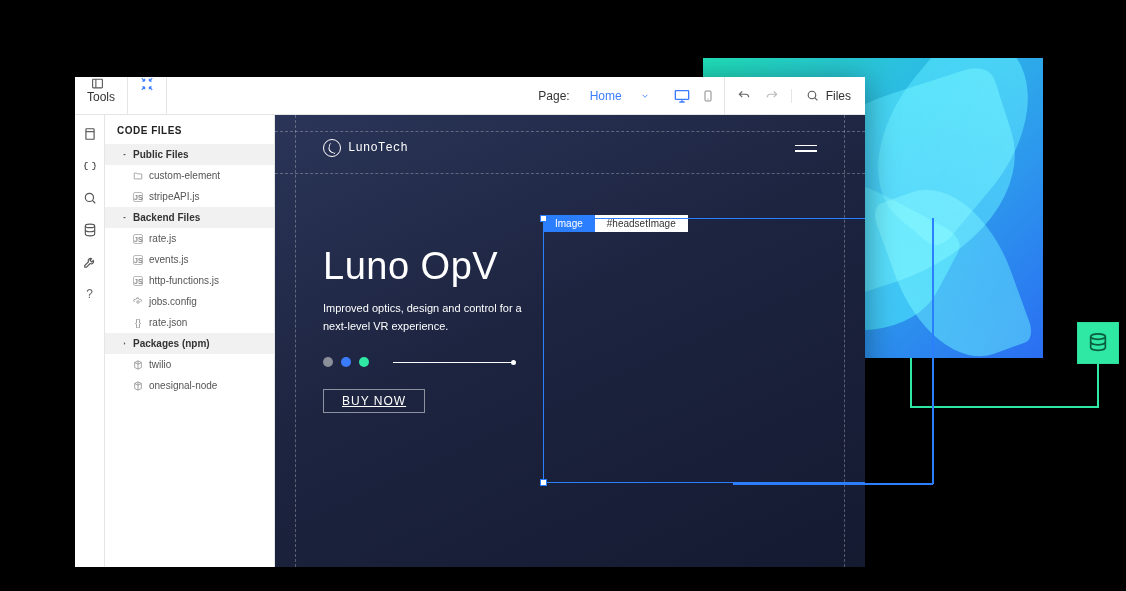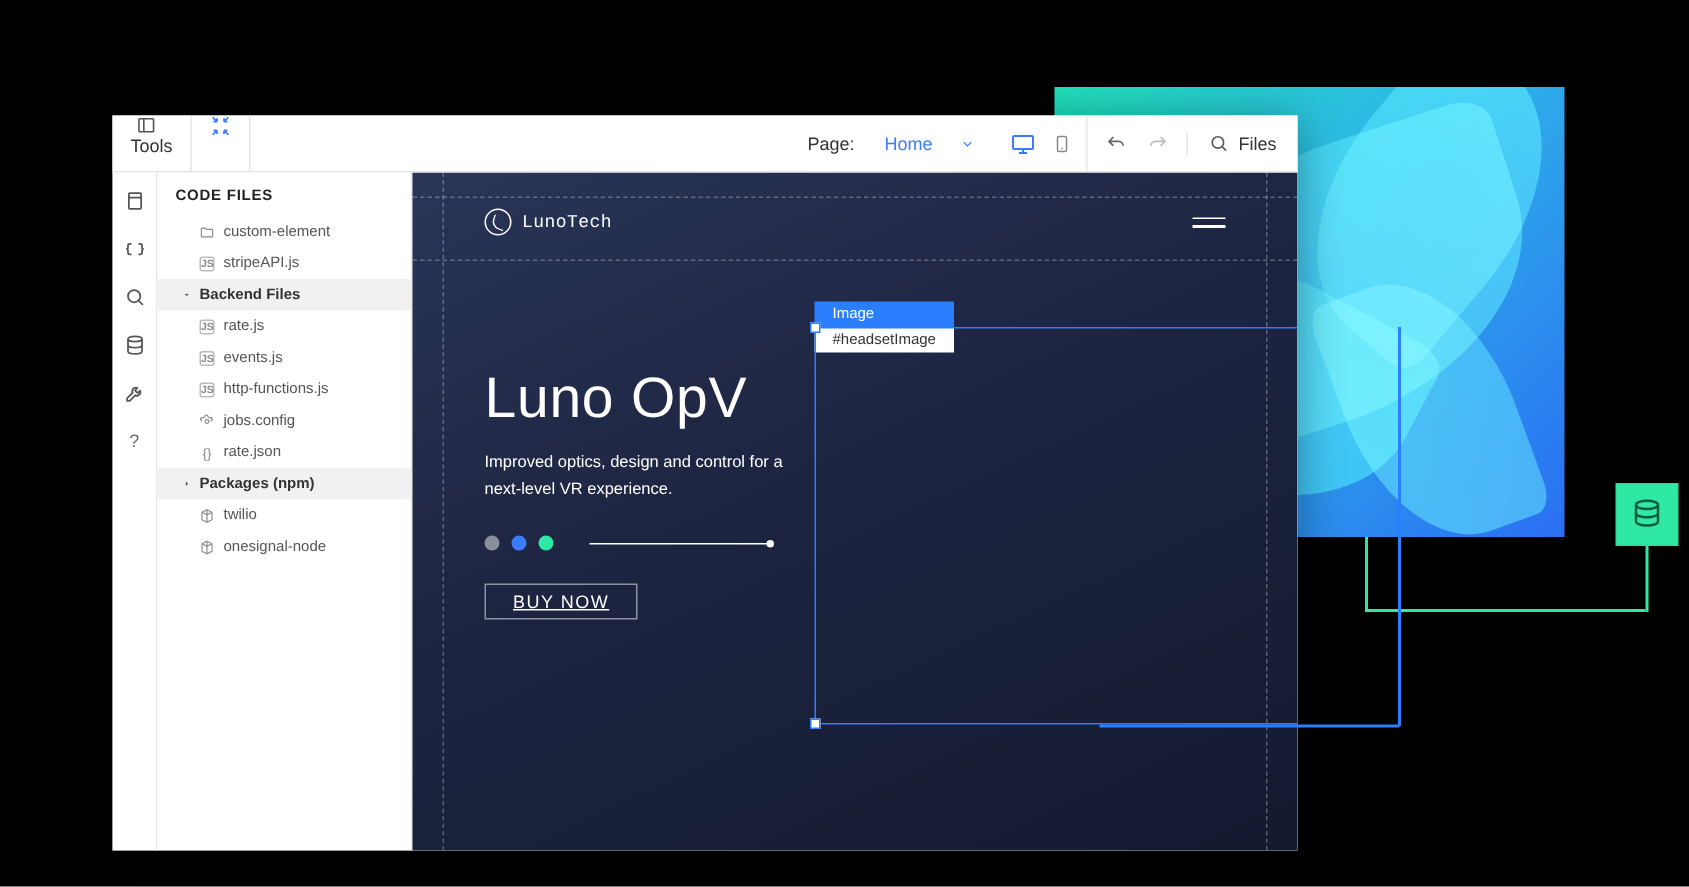--- a/index.html
+++ b/index.html
@@ -165,20 +165,26 @@
         </svg>
       <svg class="ib-icon" viewBox="0 0 24 24" fill="none" stroke="currentColor" stroke-width="2">
           <path d="M14.7 6.3a4 4 0 00-5.4 5.4L3 18v3h3l6.3-6.3a4 4 0 005.4-5.4L15 12l-3-3 2.7-2.7z"></path>
         </svg>
       <span class="ib-icon" style="font-size:12px;color:#666;text-align:center;line-height:14px;">?</span>
     </div>
 
     <div class="sidebar">
       <div class="sb-title">CODE FILES</div>
 
+      <div class="sb-group-h">
+        <svg class="caret" viewBox="0 0 24 24" fill="#555">
+            <path d="M7 10l5 5 5-5z"></path>
+          </svg>
+        <span>Public Files</span>
+      </div>
       <div class="sb-item">
         <svg class="sb-fi" viewBox="0 0 24 24" fill="none" stroke="#888" stroke-width="1.8">
             <path d="M3 6a1 1 0 011-1h5l2 2h9a1 1 0 011 1v10a1 1 0 01-1 1H4a1 1 0 01-1-1V6z"></path>
           </svg>
         <span>custom-element</span>
       </div>
       <div class="sb-item">
         <span class="sb-fi" style="font-size:7px;font-weight:700;color:#888;border:1px solid #bbb;border-radius:2px;text-align:center;line-height:9px;">JS</span>
         <span>stripeAPI.js</span>
       </div>
@@ -257,21 +263,21 @@
         <div class="hero-sub">Improved optics, design and control for a next-level VR experience.</div>
         <div class="dots-row">
           <div class="dot" style="background:#8a8f9a"></div>
           <div class="dot" style="background:#3b7cff"></div>
           <div class="dot" style="background:#2ee8a4"></div>
           <div class="prog-line"></div>
         </div>
         <button class="buy-btn">BUY NOW</button>
       </div>
 
-      <div class="sel-tags" style="left:268px; top:86px;flex-direction:column;">
+      <div class="sel-tags" style="left:268px; top:100px;">
         <div class="sel-tag blue">Image</div>
         <div class="sel-tag white">#headsetImage</div>
       </div>
       <div class="sel-box" style="left:268px; top:103px; width:390px; height:265px;">
         <div class="sel-handle" style="left:-4px; top:-4px;"></div>
         <div class="sel-handle" style="left:-4px; bottom:-4px;"></div>
 
       </div>
 
     </div>

